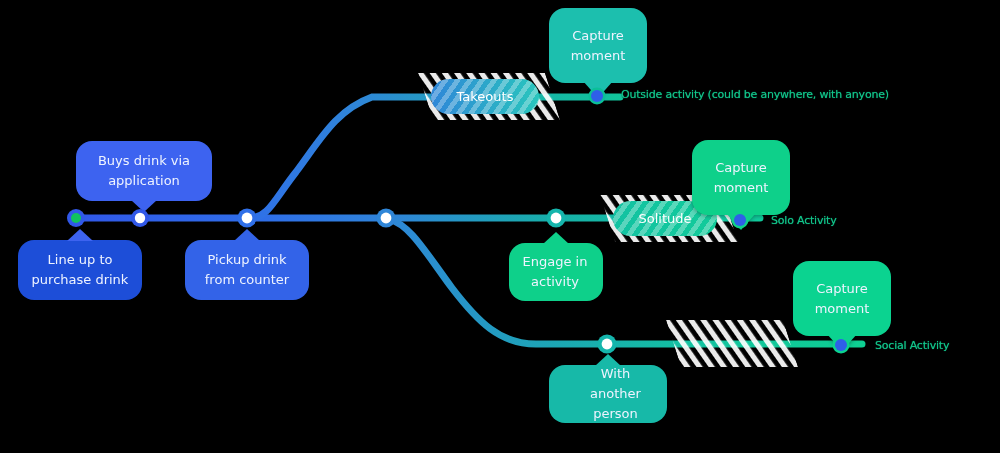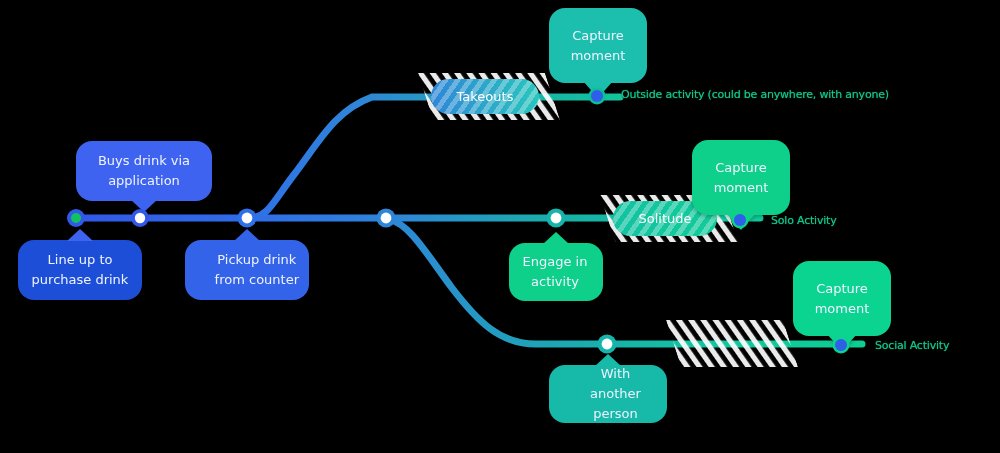--- a/index.html
+++ b/index.html
@@ -150,21 +150,21 @@
   </div>
 
   <div class="bubble up" id="b-line-up" style="left: 18px; top: 240px; width: 124px; height: 60px; background: #1d4ed8; --bg: #3d63f0;">
     <span class="txt">Line up to
 purchase drink</span>
   </div>
   <div class="bubble down" id="b-buys-drink" style="left: 76px; top: 141px; width: 136px; height: 60px; background: rgb(61, 99, 240); --bg: #3d63f0;">
     <span class="txt">Buys drink via
 application</span>
   </div>
-  <div class="bubble up" id="b-pickup-drink" style="left: 185px; top: 240px; width: 124px; height: 60px; background: rgb(51, 99, 232); justify-content: flex-end; --bg: #3363e8;">
+  <div class="bubble up" id="b-pickup-drink" style="left: 185px; top: 240px; width: 124px; height: 60px; background: rgb(51, 99, 232); --bg: #3363e8;">
     <span class="txt">Pickup drink
 from counter</span>
   </div>
   <div class="bubble up" id="b-engage" style="left: 509px; top: 243px; width: 94px; height: 58px; background: rgb(14, 208, 138); padding-left: 8px; --bg: #0ed08a;">
     <span class="txt">Engage in
 activity</span>
   </div>
   <div class="bubble up" id="b-with-person" style="left: 549px; top: 365px; width: 118px; height: 58px; background: rgb(23, 185, 168); padding-left: 25px; --bg: #17b9a8;">
     <span class="txt">With another
 person</span>

